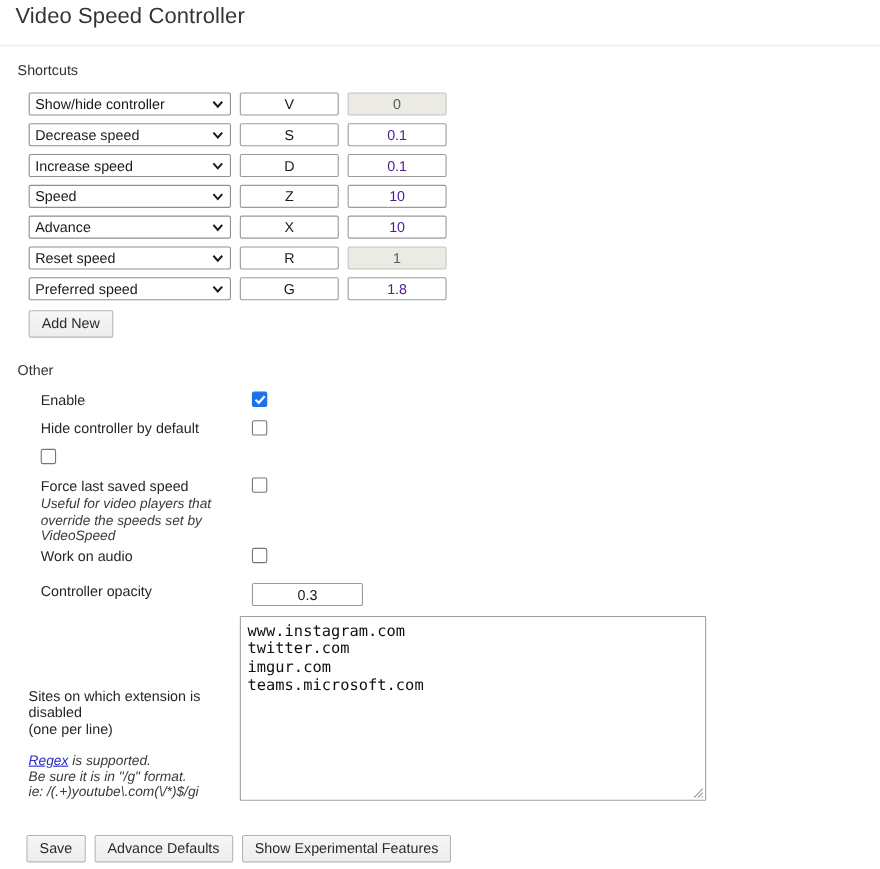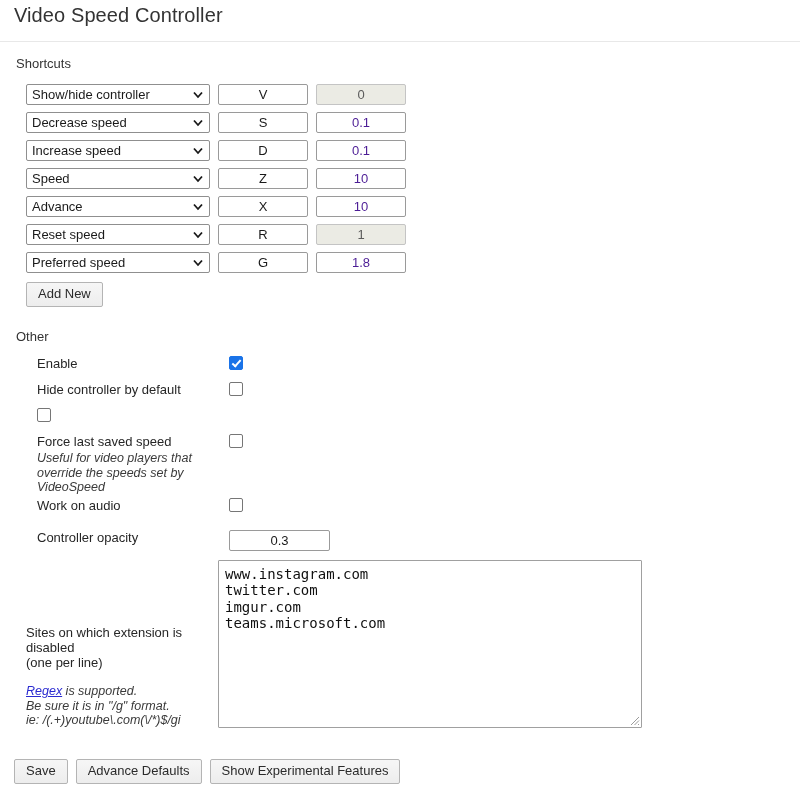--- a/index.html
+++ b/index.html
@@ -246,21 +246,21 @@
     right: 1px;
     bottom: 1px;
     width: 12px;
     height: 12px;
     pointer-events: none;
   }
 
   
   .footer-buttons {
     position: absolute;
-    left: 14px;
+    left: 24px;
     top: 759px;
     display: flex;
     gap: 8px;
   }
 </style>
 </head>
 <body>
 
 <div class="page-header">
   <h1 class="page-title">Video Speed Controller</h1>

